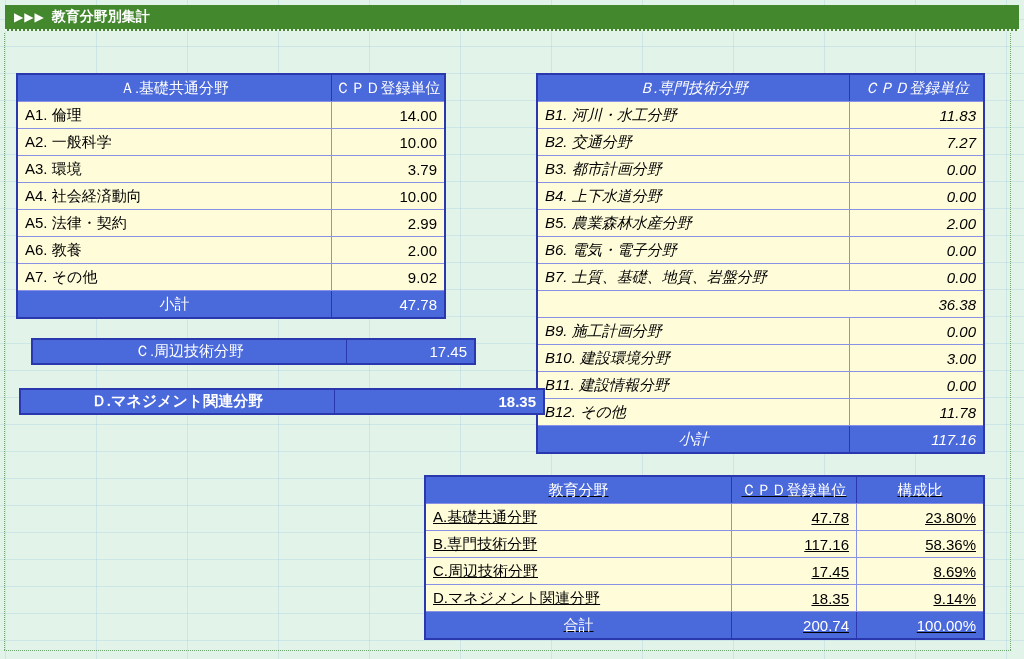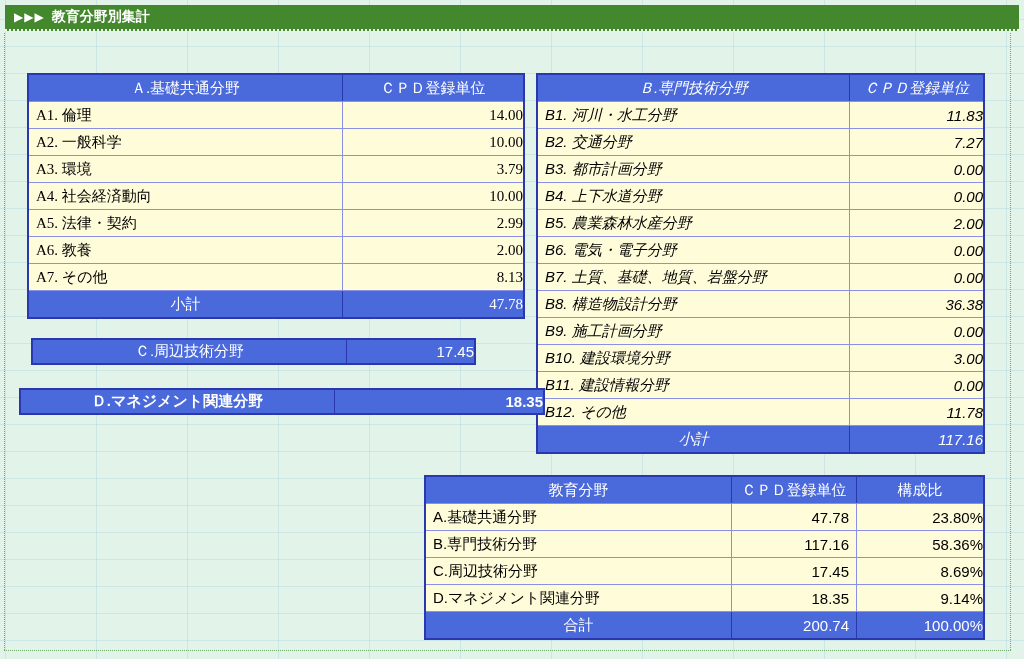--- a/index.html
+++ b/index.html
@@ -31,38 +31,38 @@
   .pb-bottom{position:absolute;left:4px;  top:650px;width:1007px;border-top:1px dotted #6fa86f;}
 
   .tbl{
     position:absolute;box-sizing:border-box;
     border:2px solid #2b38ad;background:#fffcd9;
   }
   .row{display:flex;height:26px;border-top:1px solid #8a90e4;}
   .row:first-child{border-top:none;}
   .cell{box-sizing:border-box;display:flex;align-items:center;overflow:hidden;white-space:nowrap;}
   .label{padding-left:7px;justify-content:flex-start;border-right:1px solid #8a90e4;}
-  .value{justify-content:flex-end;flex:1;}
+  .value{padding-right:7px;justify-content:flex-end;flex:1;}
   .head,.blue{background:#4a69db;color:#fff;}
   .head .cell{justify-content:center;padding:0;}
   .head .label,.blue .label{border-right:1px solid #2b38ad;}
   .blue .label{justify-content:center;padding-left:0;}
   
   .ta .label{flex:0 0 314px;}
   .tb .label{flex:0 0 312px;}
   .sm .label{flex:0 0 306px;}
   .sm .mid{flex:0 0 125px;padding-right:7px;justify-content:flex-end;border-right:1px solid #8a90e4;}
   .sm .head .mid{justify-content:center;padding-right:0;}
   .sm .blue .mid,.sm .head .mid{border-right:1px solid #2b38ad;}
   .single{height:23px;text-align:right;}
-  #table-a{left:27px;top:73px;width:498px;font-family:Liberation Serif, serif;}
+  #table-a{left:16px;top:73px;width:430px;}
   #table-b{left:536px;top:73px;width:449px;font-style:italic;}
   #table-c{left:31px;top:338px;width:445px;}
   #table-d{left:19px;top:388px;width:526px;font-weight:bold;}
-  #table-summary{left:424px;top:475px;width:561px;}
+  #table-summary{left:424px;top:475px;width:561px;text-decoration:underline;}
 </style>
 </head>
 <body>
 
 <div class="gridbg"></div>
 
 <div class="titlebar">
   <span class="arrows">▶▶▶</span>
   <span>教育分野別集計</span>
 </div>
@@ -95,21 +95,21 @@
   <div class="row">
     <div class="cell label">A5. 法律・契約</div>
     <div class="cell value">2.99</div>
   </div>
   <div class="row">
     <div class="cell label">A6. 教養</div>
     <div class="cell value">2.00</div>
   </div>
   <div class="row">
     <div class="cell label">A7. その他</div>
-    <div class="cell value">8.13</div>
+    <div class="cell value">9.02</div>
   </div>
   <div class="row blue">
     <div class="cell label">小計</div>
     <div class="cell value">47.78</div>
   </div>
 </div>
 
 <div class="tbl tb" id="table-b">
   <div class="row head">
     <div class="cell label">Ｂ.専門技術分野</div>
@@ -137,21 +137,20 @@
   </div>
   <div class="row">
     <div class="cell label">B6. 電気・電子分野</div>
     <div class="cell value">0.00</div>
   </div>
   <div class="row">
     <div class="cell label">B7. 土質、基礎、地質、岩盤分野</div>
     <div class="cell value">0.00</div>
   </div>
   <div class="row">
-    <div class="cell label">B8. 構造物設計分野</div>
     <div class="cell value">36.38</div>
   </div>
   <div class="row">
     <div class="cell label">B9. 施工計画分野</div>
     <div class="cell value">0.00</div>
   </div>
   <div class="row">
     <div class="cell label">B10. 建設環境分野</div>
     <div class="cell value">3.00</div>
   </div>

